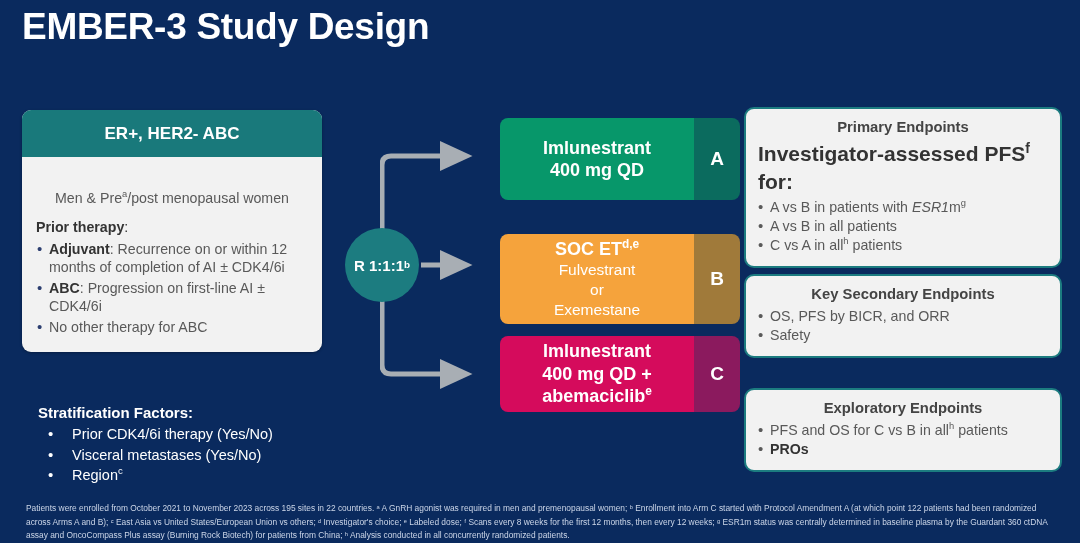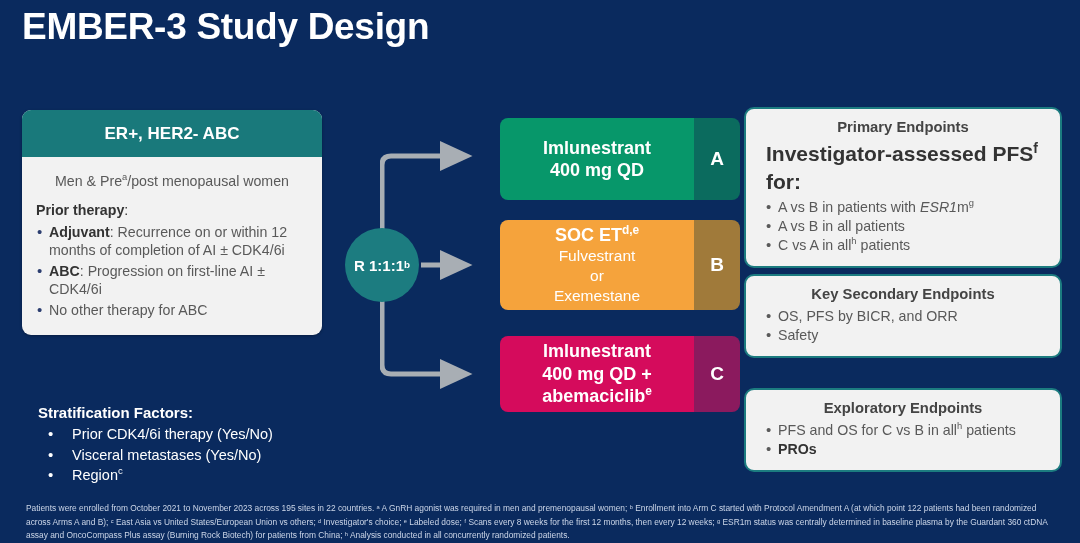--- a/index.html
+++ b/index.html
@@ -23,21 +23,21 @@
     position: absolute; left: 22px; top: 110px; width: 300px;
     border-radius: 9px; overflow: hidden;
     background: #F2F2F2;
     box-shadow: 0 1px 3px rgba(0,0,0,0.3);
   }
   .pop-head {
     background: #19797B; color: #fff; text-align: center;
     font-weight: bold; font-size: 17px; padding: 14px 24px 13px;
   }
   .pop-body { padding: 12px 14px 14px; color: #4a4a4a; font-size: 14.2px; line-height: 1.3; }
-  .pop-intro { text-align: center; padding: 3px 6px 11px; color: #595959; }
+  .pop-intro { text-align: center; padding: 3px 6px 11px; color: #595959; margin-top: 17px; }
   .pop-label { font-weight: bold; color: #333; margin-bottom: 3px; }
   .pop-label .reg { font-weight: normal; }
   ul.pop-list { list-style: none; }
   ul.pop-list li {
     position: relative; padding-left: 13px; margin-bottom: 2px; color: #595959;
   }
   ul.pop-list li::before {
     content: "•"; position: absolute; left: 1px; top: -1px; color: #2c3e70; font-size: 15px;
   }
   ul.pop-list li b { color: #333; }
@@ -75,33 +75,33 @@
     width: 46px; display: flex; align-items: center; justify-content: center;
     color: #ffffff; font-weight: bold; font-size: 19px;
   }
   .arm-title { font-weight: bold; font-size: 18px; line-height: 1.25; }
   .arm-sub { font-size: 15.5px; line-height: 1.3; font-weight: normal; }
 
   #arm-a { left: 460px; top: 118px; width: 240px; height: 82px; }
   #arm-a .arm-main { background: #07976A; }
   #arm-a .arm-letter { background: #0B6B5E; }
 
-  #arm-b { left: 460px; top: 220px; width: 240px; height: 90px; }
+  #arm-b { left: 460px; top: 234px; width: 240px; height: 90px; }
   #arm-b .arm-main { background: #F5A33C; }
   #arm-b .arm-letter { background: #A07A3A; }
 
   #arm-c { left: 460px; top: 336px; width: 240px; height: 76px; }
   #arm-c .arm-main { background: #D50B5C; }
   #arm-c .arm-letter { background: #8B1A5E; }
 
   
   .ep {
     position: absolute; left: 744px; width: 318px;
     background: #F2F2F2; border: 2px solid #1C7C80; border-radius: 10px;
-    padding: 9px 20px 11px; color: #595959; font-size: 14.2px; line-height: 1.34;
+    padding: 9px 12px 11px; color: #595959; font-size: 14.2px; line-height: 1.34;
   }
   .ep-title { text-align: center; font-weight: bold; color: #444; font-size: 14.8px; margin-bottom: 2px; }
   .ep-sub { font-weight: bold; color: #333; font-size: 21px; margin-bottom: 2px; }
   .ep ul { list-style: none; }
   .ep li { position: relative; padding-left: 12px; }
   .ep li::before { content: "•"; position: absolute; left: 0; top: -1px; color: #5a5a5a; font-size: 15px; }
   .ep li b { color: #333; }
   .ep i { font-style: italic; }
   #ep-primary { top: 107px; }
   #ep-secondary { top: 274px; }

